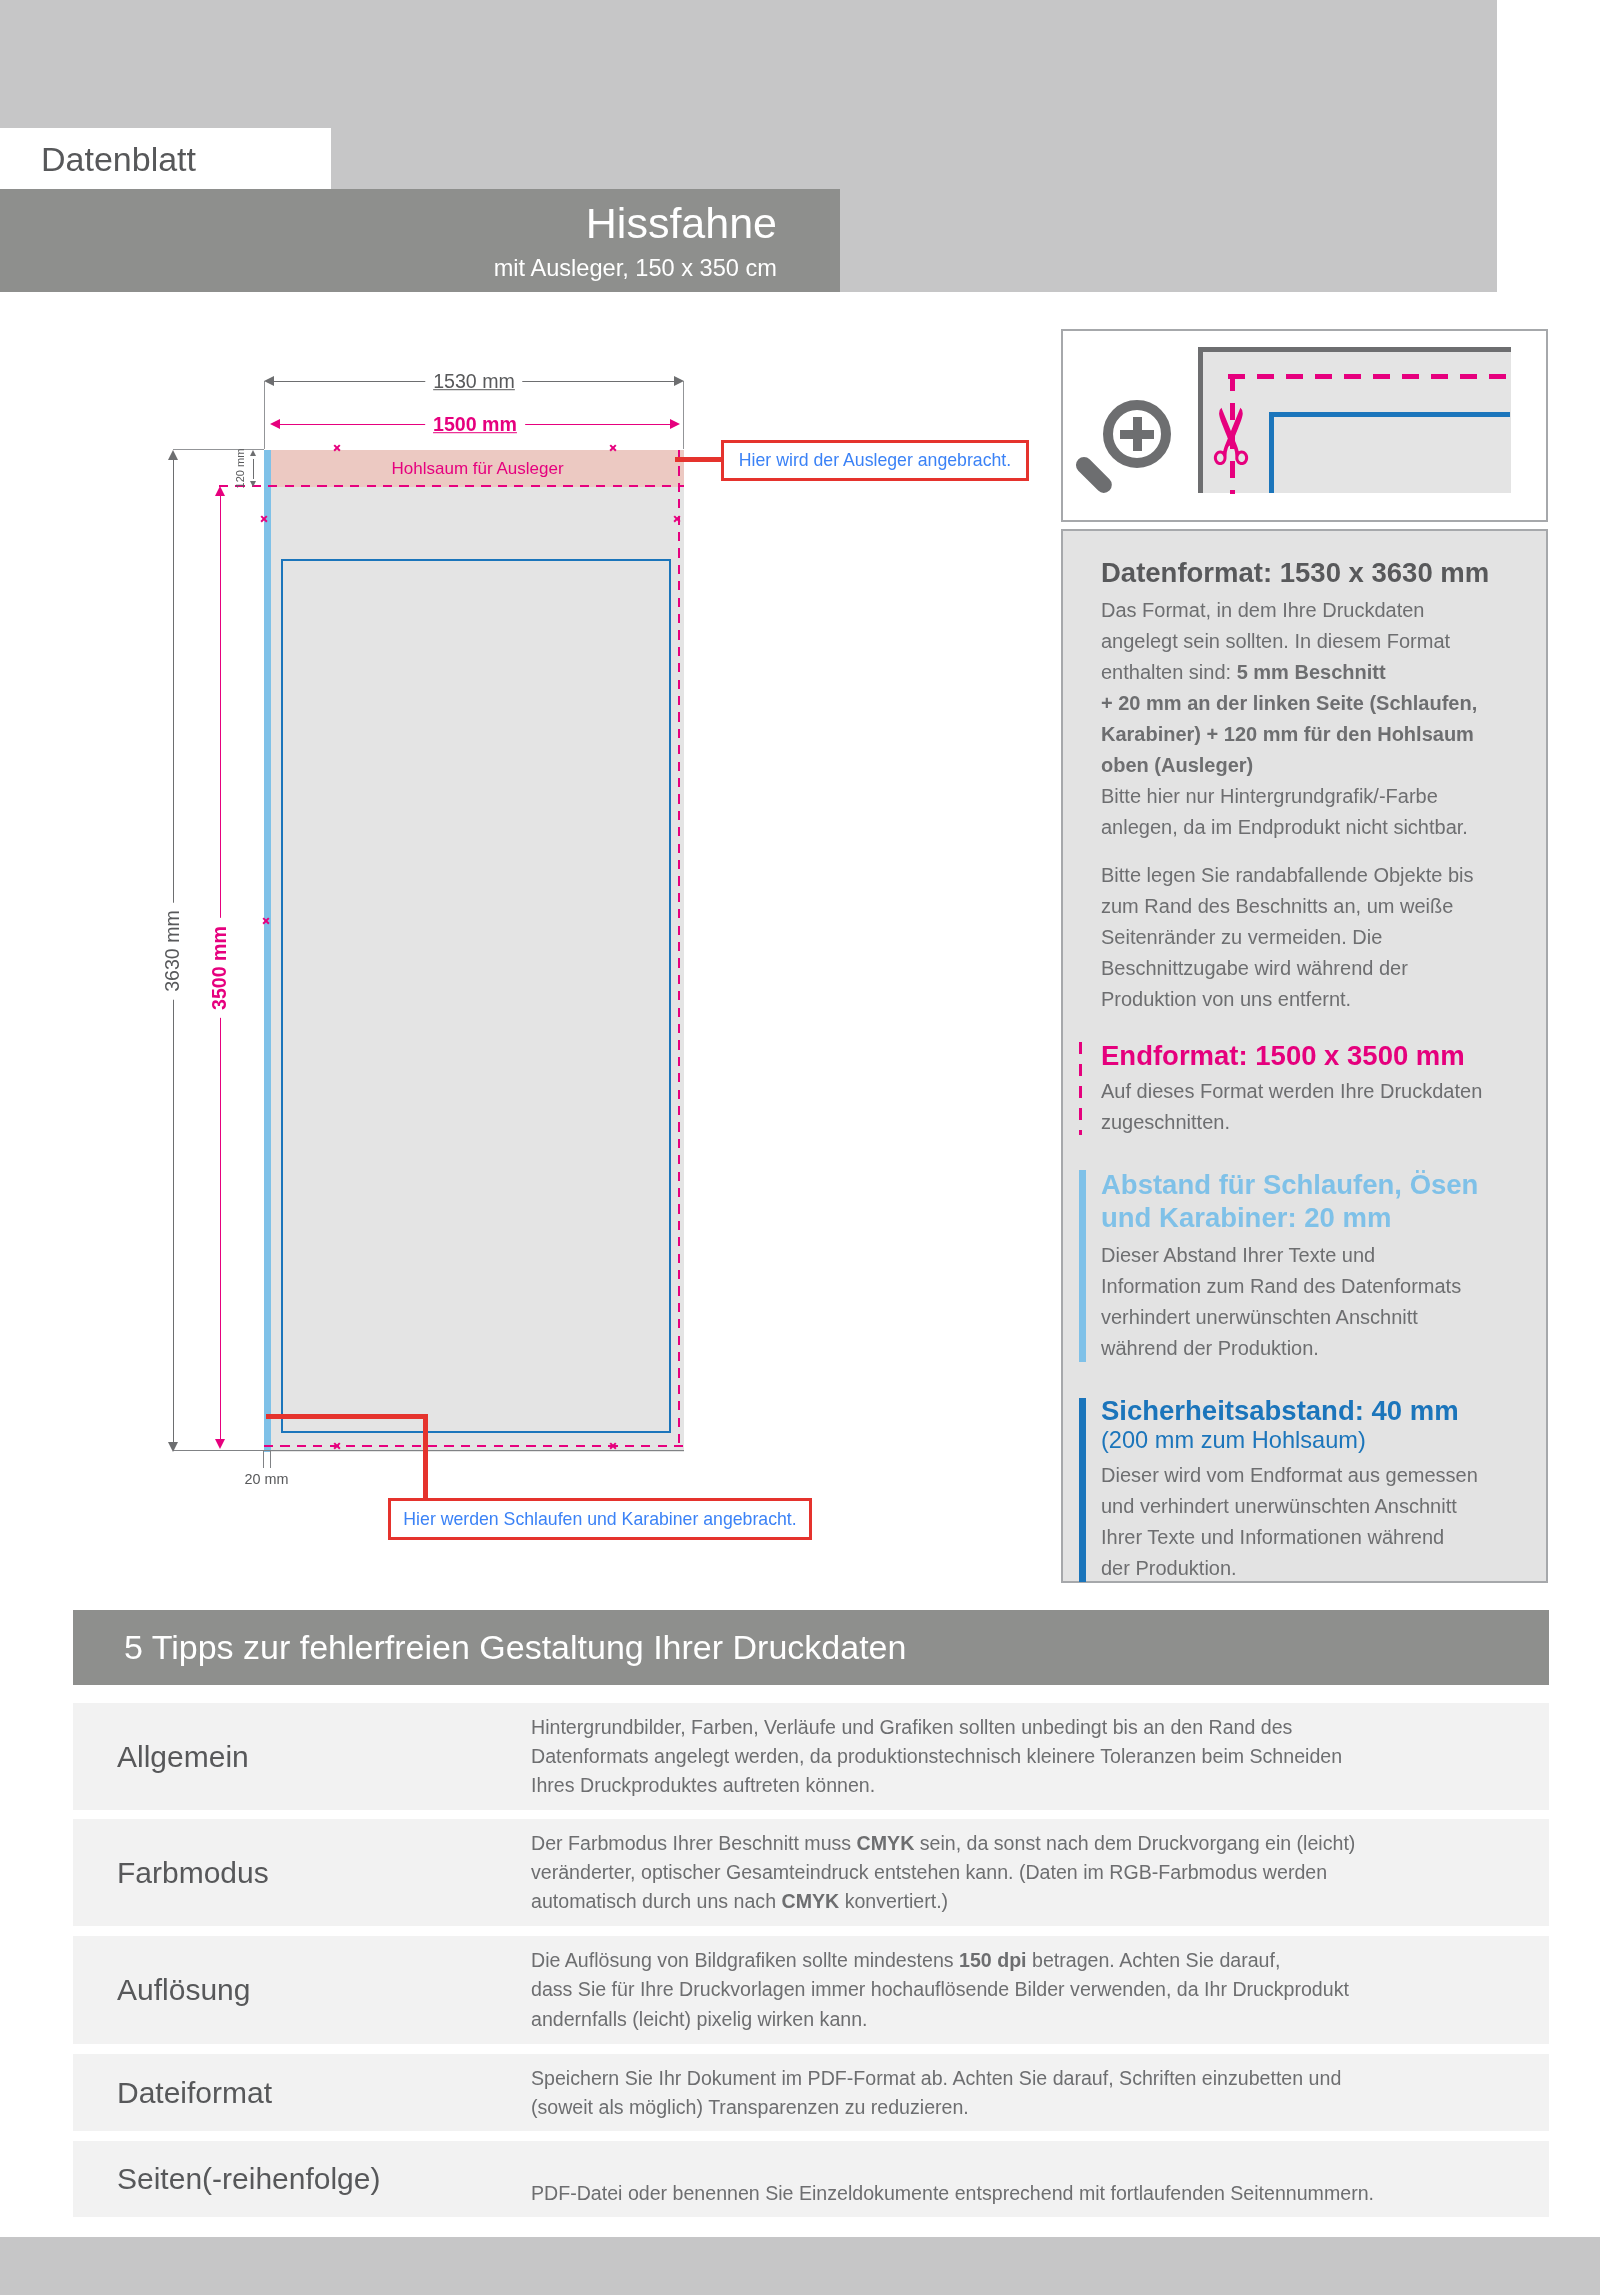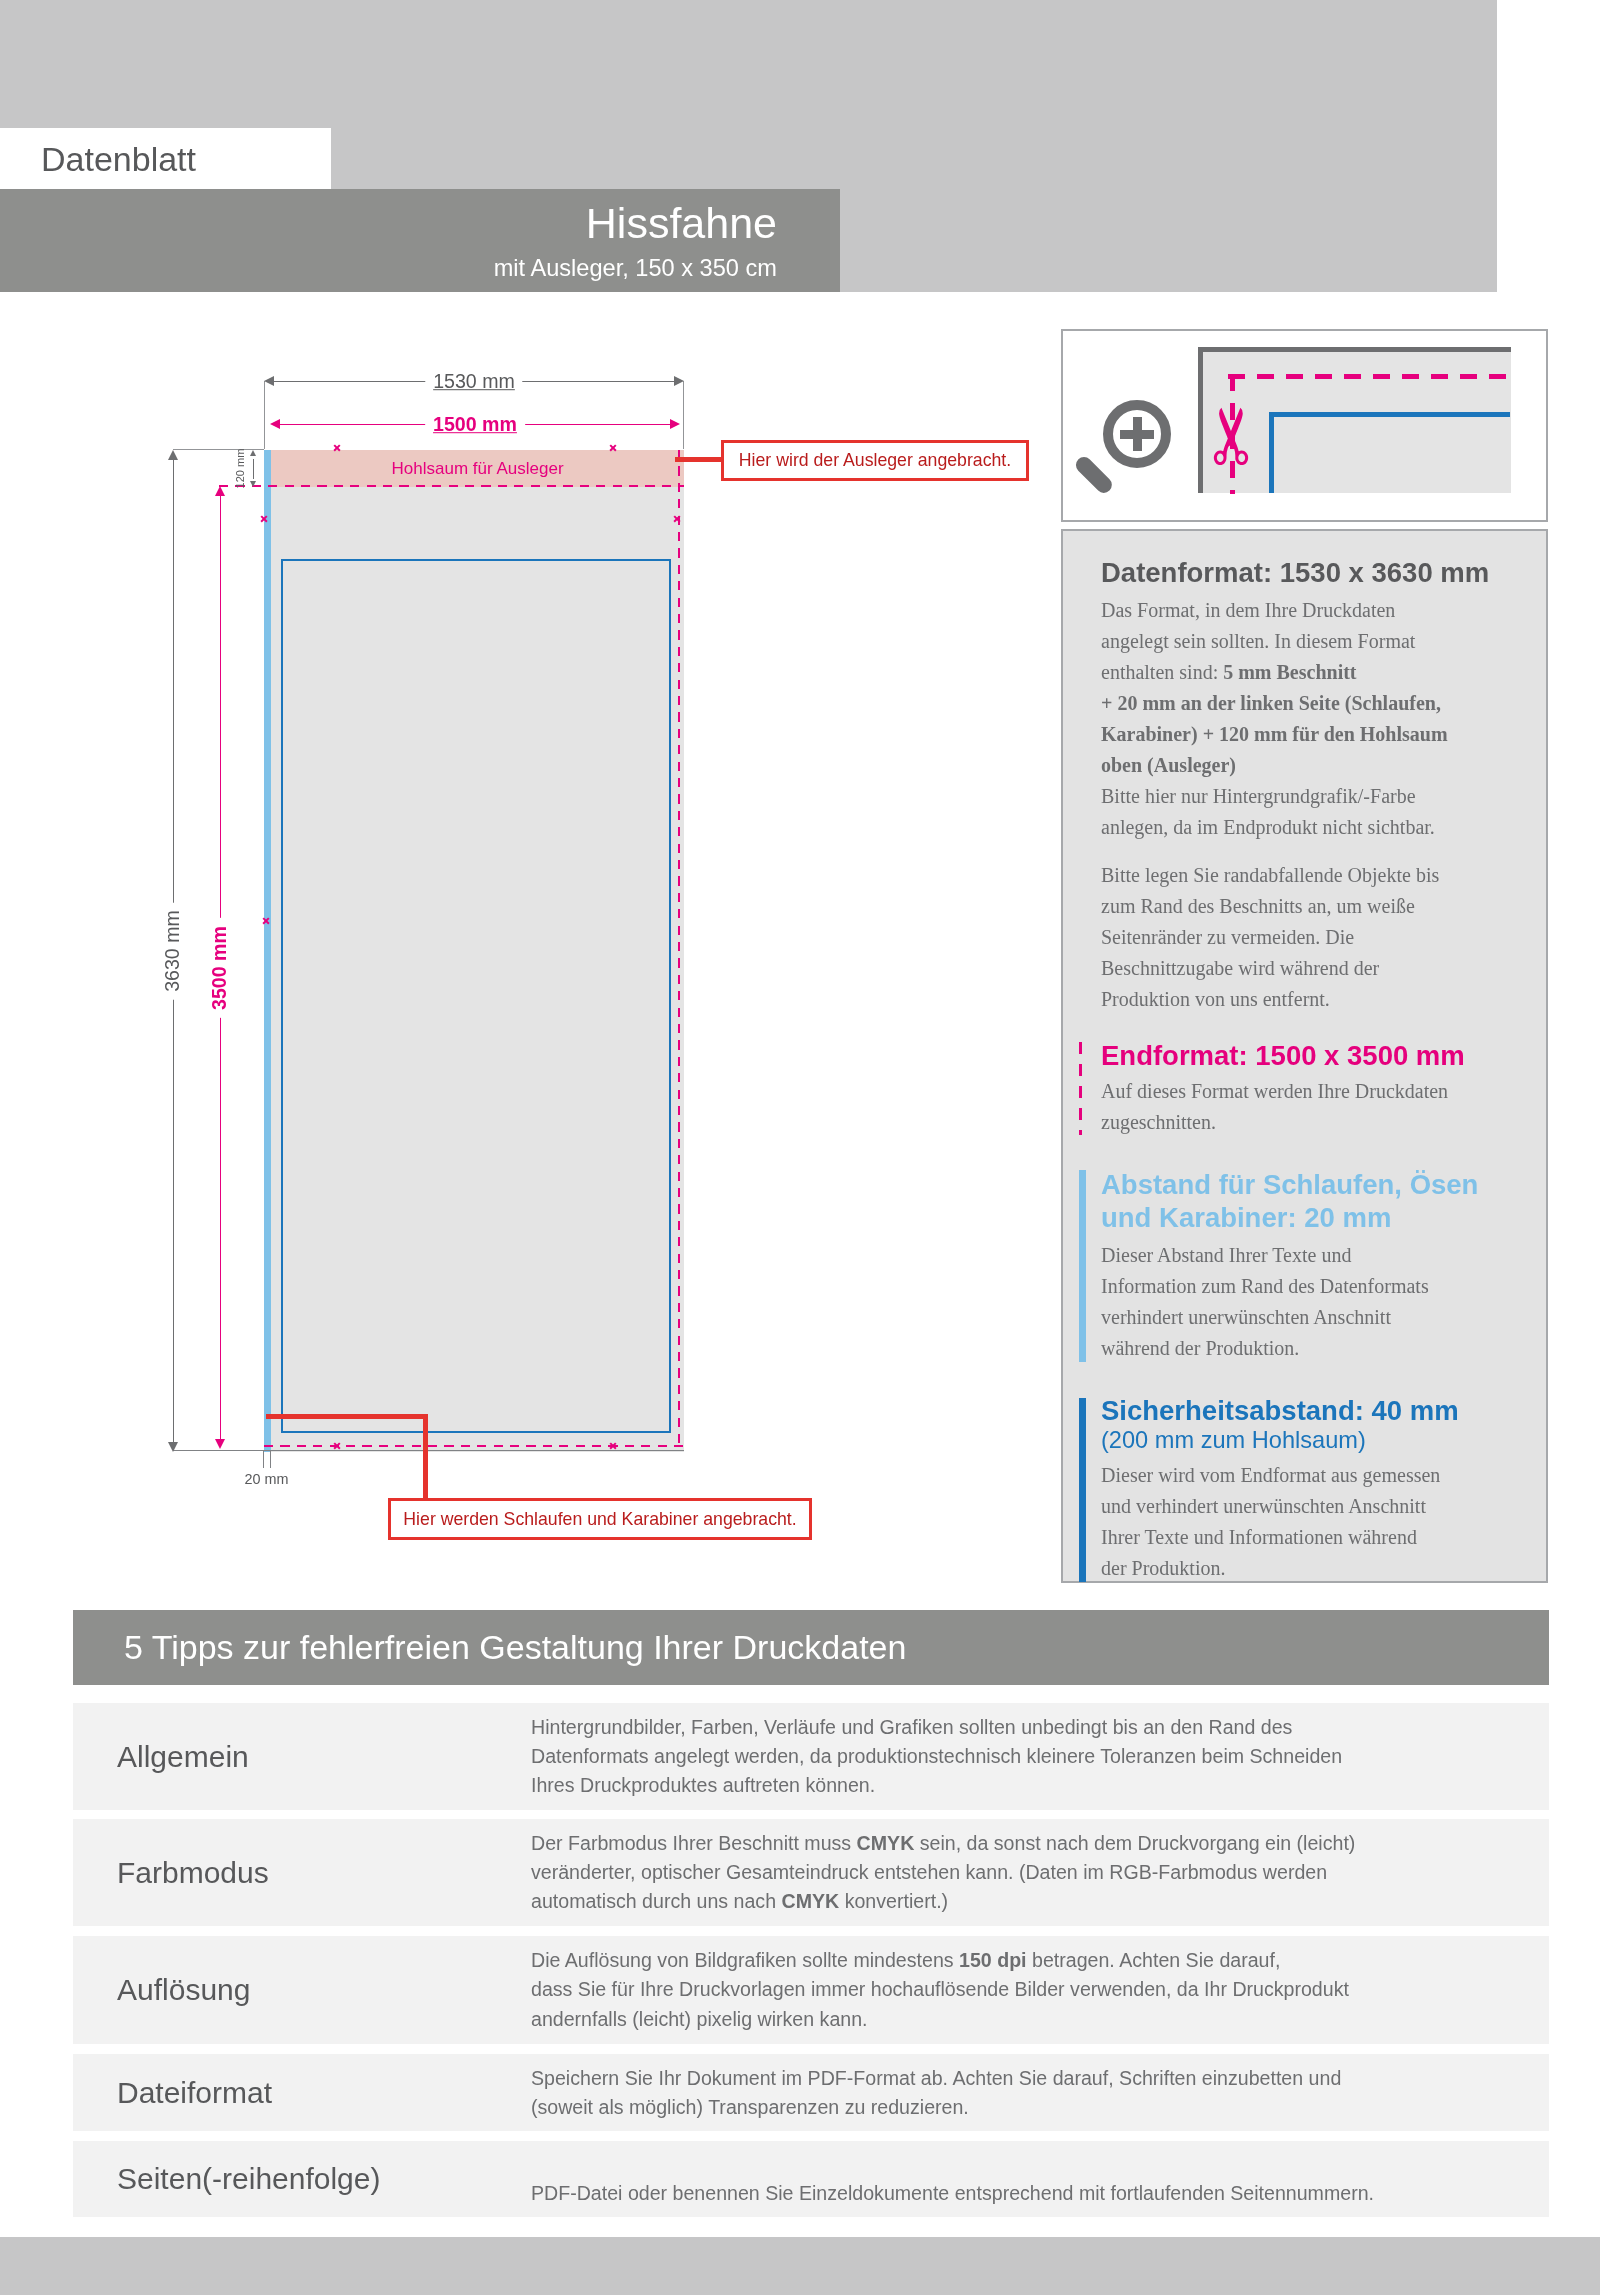--- a/index.html
+++ b/index.html
@@ -44,42 +44,42 @@
   .dim-label-h{position:absolute;left:50%;top:50%;transform:translate(-50%,-50%);background:#ffffff;
                padding:1.3px 7.9px;font-size:19.6px;white-space:nowrap;color:#58595b;text-decoration:underline;}
   .dim-label-v{position:absolute;left:50%;top:50%;transform:translate(-50%,-50%) rotate(-90deg);background:#ffffff;
                padding:1.3px 7.9px;font-size:19.6px;white-space:nowrap;color:#58595b;}
   .mag-t{color:#e6007e !important;font-weight:bold;}
   .mark{position:absolute;width:7.9px;height:7.9px;}
   .mark::before,.mark::after{content:'';position:absolute;left:3.3px;top:0;width:2px;height:7.9px;background:#e6007e;}
   .mark::before{transform:rotate(45deg);} .mark::after{transform:rotate(-45deg);}
 
   .callout{border:3.3px solid #e5332d;background:#ffffff;display:flex;align-items:center;justify-content:center;
-           font-size:17.7px;color:#b91c1c;box-sizing:border-box;white-space:nowrap;}
+           font-size:17.7px;color:#3b82f6;box-sizing:border-box;white-space:nowrap;}
   .red{background:#e5332d;}
 
   
   .zoom-box{left:1061px;top:329px;width:487px;height:193px;background:#ffffff;border:2.6px solid #a6a8ab;box-sizing:border-box;}
   .ring{left:1103px;top:400px;width:68px;height:68px;border:10.5px solid #6d6e70;border-radius:50%;box-sizing:border-box;background:#ffffff;}
   .plus-h{left:1120px;top:430px;width:34px;height:9.2px;background:#6d6e70;}
   .plus-v{left:1133px;top:417px;width:9.2px;height:34px;background:#6d6e70;}
   .handle{left:1072px;top:467px;width:44px;height:15.7px;border-radius:7.9px;background:#6d6e70;transform:rotate(45deg);}
   .mini{left:1198px;top:347px;width:313px;height:146px;background:#e4e4e4;border-top:5.9px solid #6d6e70;border-left:5.9px solid #6d6e70;box-sizing:border-box;}
   .mdash-h{left:1228px;top:374px;width:283px;height:5.2px;background:repeating-linear-gradient(90deg,#e6007e 0 17px,transparent 17px 29px);}
   .mdash-v{left:1230px;top:374px;width:5.2px;height:120px;background:repeating-linear-gradient(180deg,#e6007e 0 17px,transparent 17px 29px);}
   .mblue-h{left:1269px;top:412px;width:241px;height:4.6px;background:#1b75bb;}
   .mblue-v{left:1269px;top:412px;width:4.6px;height:81px;background:#1b75bb;}
   .scissors{left:1186px;top:390px;width:92px;height:92px;display:flex;align-items:center;justify-content:center;
             font-family:"DejaVu Sans",sans-serif;font-size:77px;color:#e6007e;transform:rotate(-90deg);}
 
   
   .panel{left:1061px;top:529px;width:487px;height:1054px;background:#e3e3e3;border:2.6px solid #a6a8ab;
          box-sizing:border-box;padding:0 23.6px 0 38px;}
   .panel h3{margin:0;font-size:27.5px;line-height:31px;color:#58595b;}
-  .panel p{margin:0;font-size:20px;line-height:31px;color:#6d6e70;font-family:Liberation Serif, serif;}
+  .panel p{margin:0;font-size:20px;line-height:31px;color:#6d6e70;}
   .sec{position:relative;}
   .accent{position:absolute;left:-22px;top:2.6px;bottom:2.6px;}
   .acc-dash{width:3.3px;background:repeating-linear-gradient(180deg,#e5007d 0 11.8px,transparent 11.8px 22px);}
   .acc-lblue{width:6.5px;background:#7fc1e8;}
   .acc-dblue{width:6.5px;background:#1b75bb;}
   .h-mag{color:#e5007d !important;}
   .h-lblue{color:#7fc1e8 !important;line-height:33px !important;}
   .h-dblue{color:#1b75bb !important;}
   .sub-dblue{font-size:23.6px;line-height:29px;color:#1b75bb;}
 

